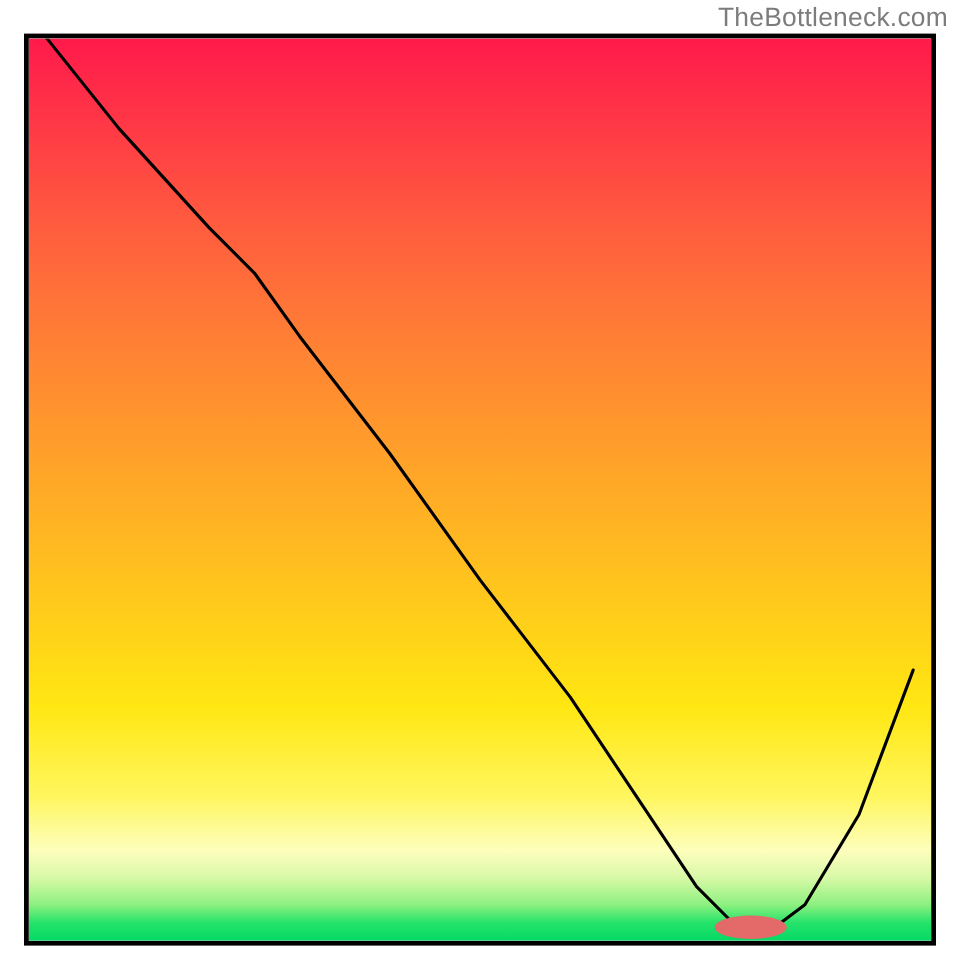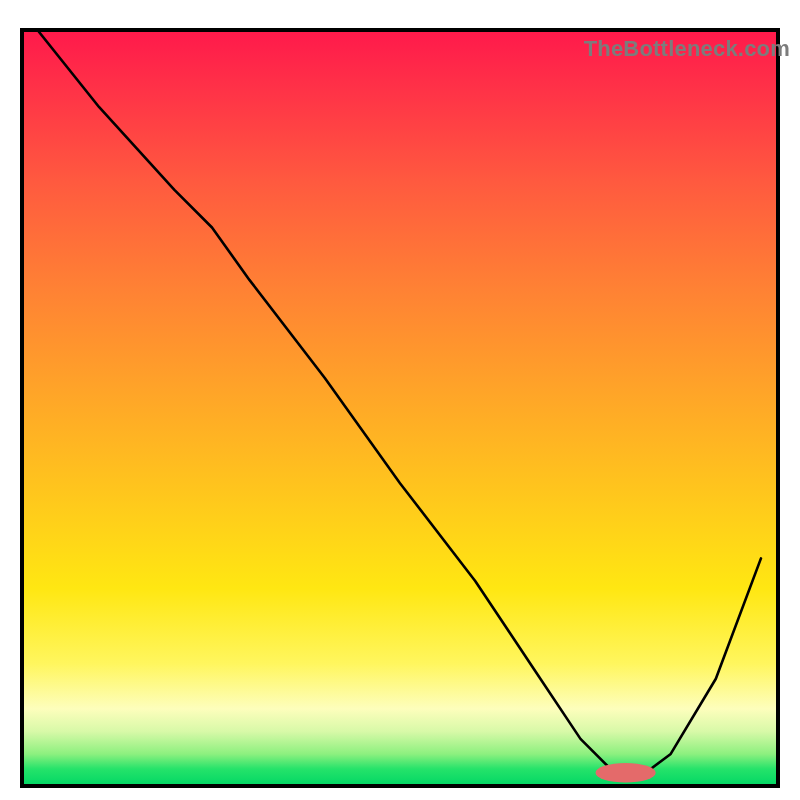--- a/index.html
+++ b/index.html
@@ -14,25 +14,24 @@
   #stage {
     position: relative;
     width: 800px;
     height: 800px;
   }
   #watermark {
     position: absolute;
     top: 2px;
     right: 10px;
     font-size: 22px;
-    font-weight: 700;
+    font-weight: 400;
     color: #7c7c7c;
     letter-spacing: 0.2px;
     z-index: 10;
-    margin-top: 34px;
   }
   #plot {
     position: absolute;
     left: 20px;
     top: 28px;
     width: 760px;
     height: 760px;
     box-sizing: border-box;
     border: 4px solid #000000;
     overflow: hidden;

